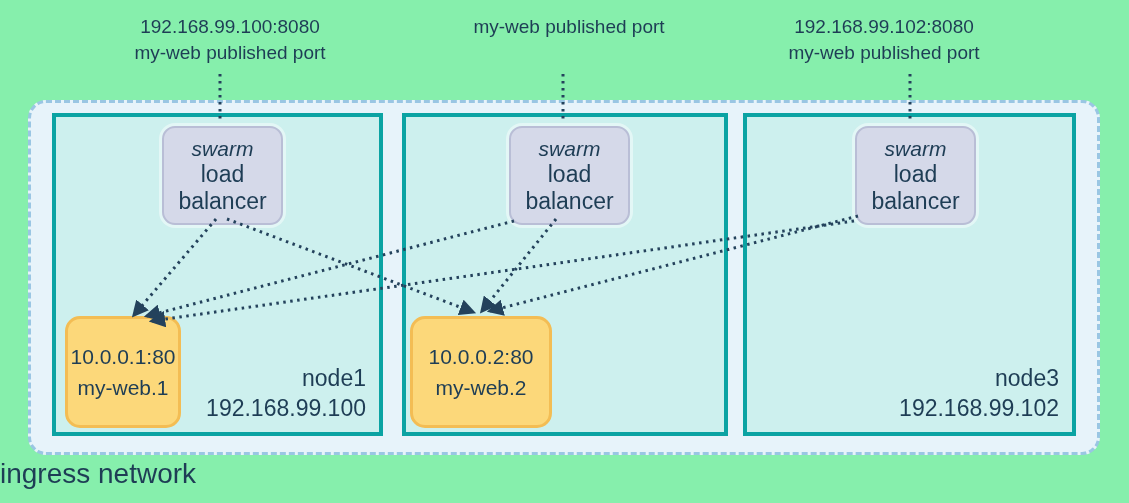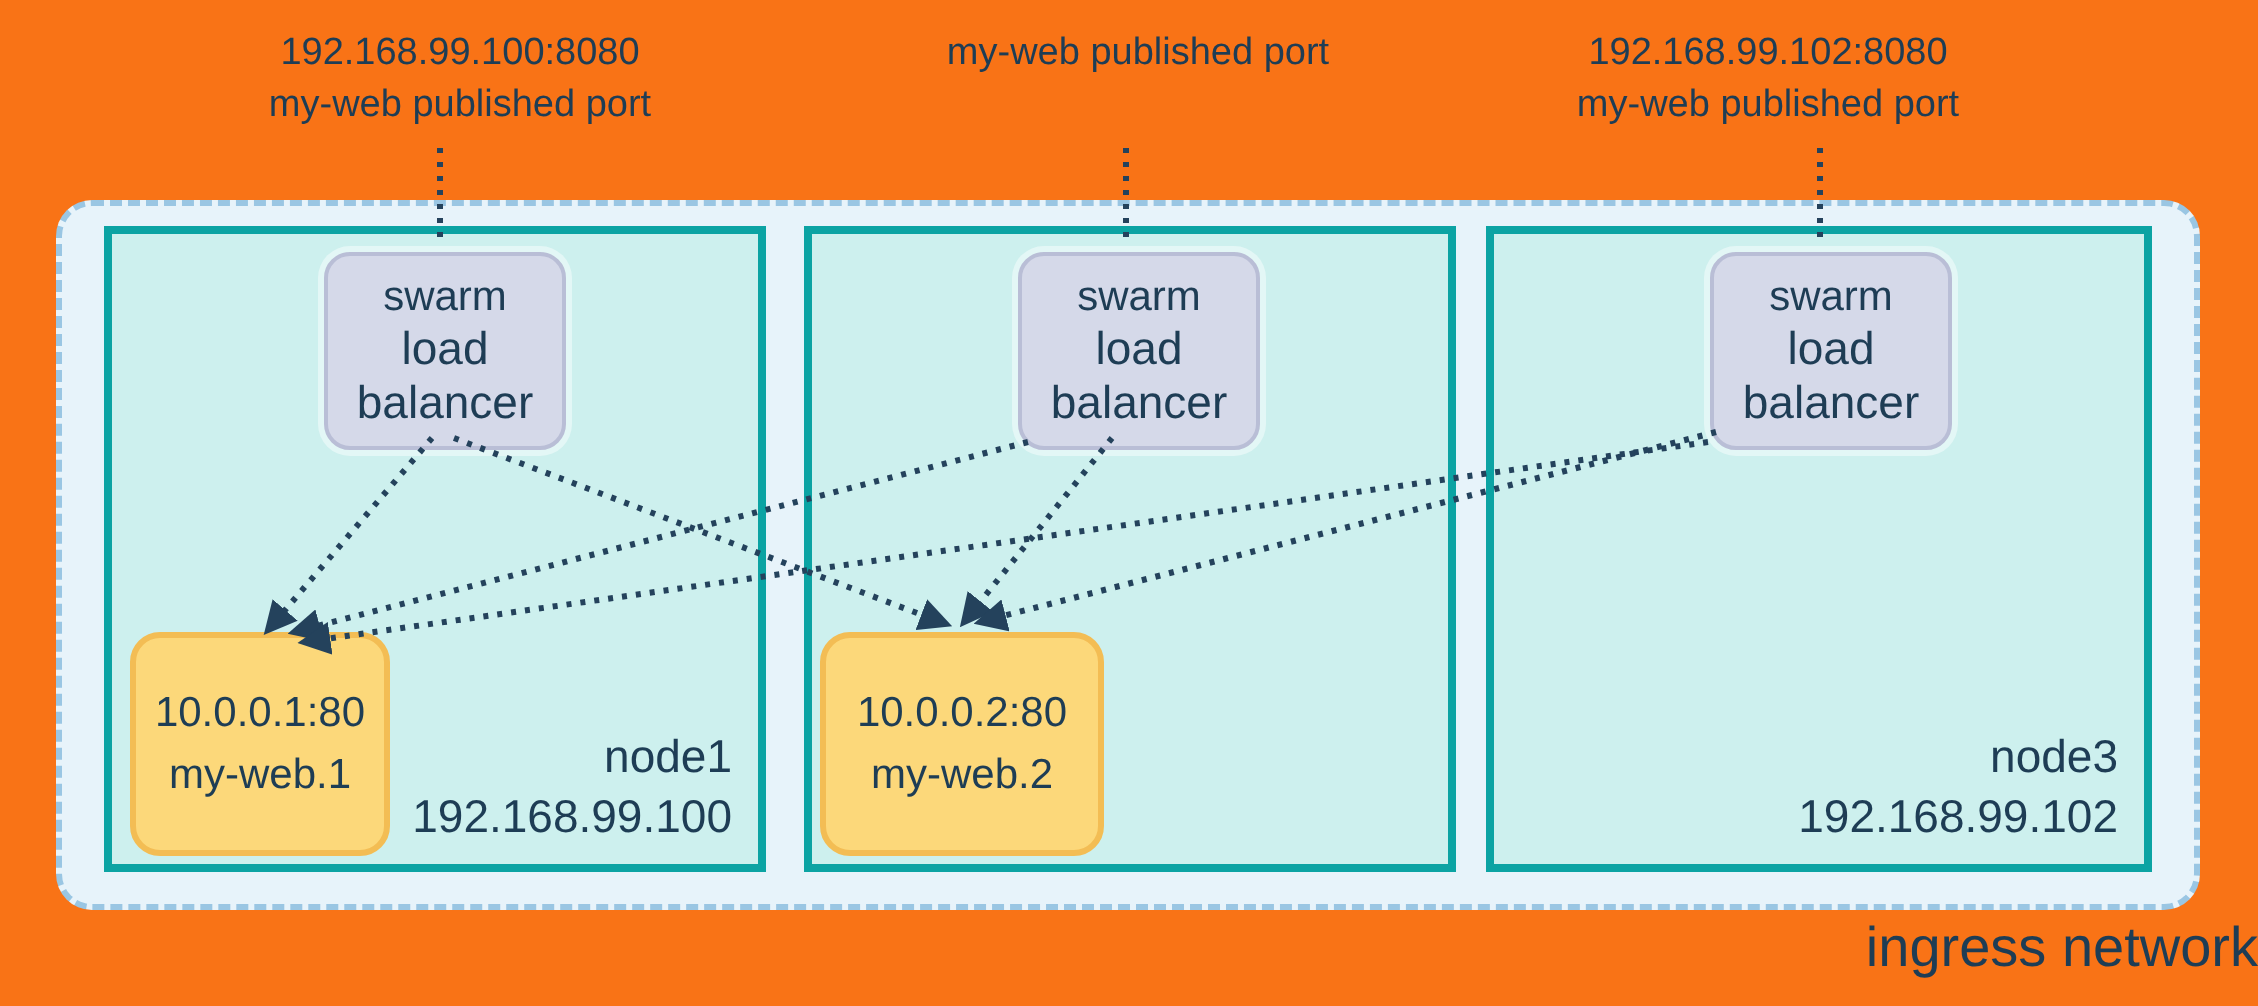--- a/index.html
+++ b/index.html
@@ -11,21 +11,21 @@
     --lb_border:#b9bed6;
     --task_fill:#fcd87a;
     --task_border:#f3bd54;
     --line_color:#24425c;
     --text_color:#1e3d55;
   }
   html,body{margin:0;padding:0;background:#ffffff;}
   .canvas{
     position:relative;
     width:1129px;height:503px;
-    background:#f97316;
+    background:#86efac;
     font-family:"Liberation Sans","DejaVu Sans",sans-serif;
     color:var(--text_color);
     overflow:hidden;
   }
   .plabel{
     position:absolute;top:14px;width:280px;
     text-align:center;font-size:19px;line-height:1.35;
     color:var(--text_color);
   }
   .plabel .l1{display:block;}
@@ -50,40 +50,40 @@
     background:var(--lb_fill);
     border:2px solid var(--lb_border);
     border-radius:13px;
     box-shadow:0 0 0 3px rgba(255,255,255,0.45);
     display:flex;flex-direction:column;align-items:center;justify-content:center;
     line-height:1.15;
   }
   .node1 .lb{left:106px;}
   .node2 .lb{left:103px;}
   .node3 .lb{left:108px;}
-  .lb .big{font-size:21px;}
+  .lb .big{font-size:21px;font-style:italic;}
   .lb .small{font-size:23px;}
   .task{
-    position:absolute;bottom:4px;width:130px;height:112px;
+    position:absolute;bottom:4px;width:116px;height:112px;
     background:var(--task_fill);
     border:3px solid var(--task_border);
     border-radius:15px;
     box-sizing:border-box;
     display:flex;flex-direction:column;align-items:center;justify-content:center;
     font-size:21px;line-height:1.5;
   }
   .node1 .task{left:9px;}
   .node2 .task{left:4px;width:142px;align-items:center;}
   .nlabel{
     position:absolute;right:13px;bottom:8px;
     text-align:right;font-size:23px;line-height:1.3;margin-top:32px;
   }
   .caption{
     position:absolute;left:0;top:458px;width:1129px;
-    text-align:right;font-size:28px;color:var(--text_color);
+    text-align:left;font-size:28px;color:var(--text_color);
   }
   svg.wires{position:absolute;left:0;top:0;pointer-events:none;}
 </style>
 </head>
 <body>
 
 <div class="canvas">
 
   <div class="plabel" style="left:90px;">
     <span class="l1">192.168.99.100:8080</span>

